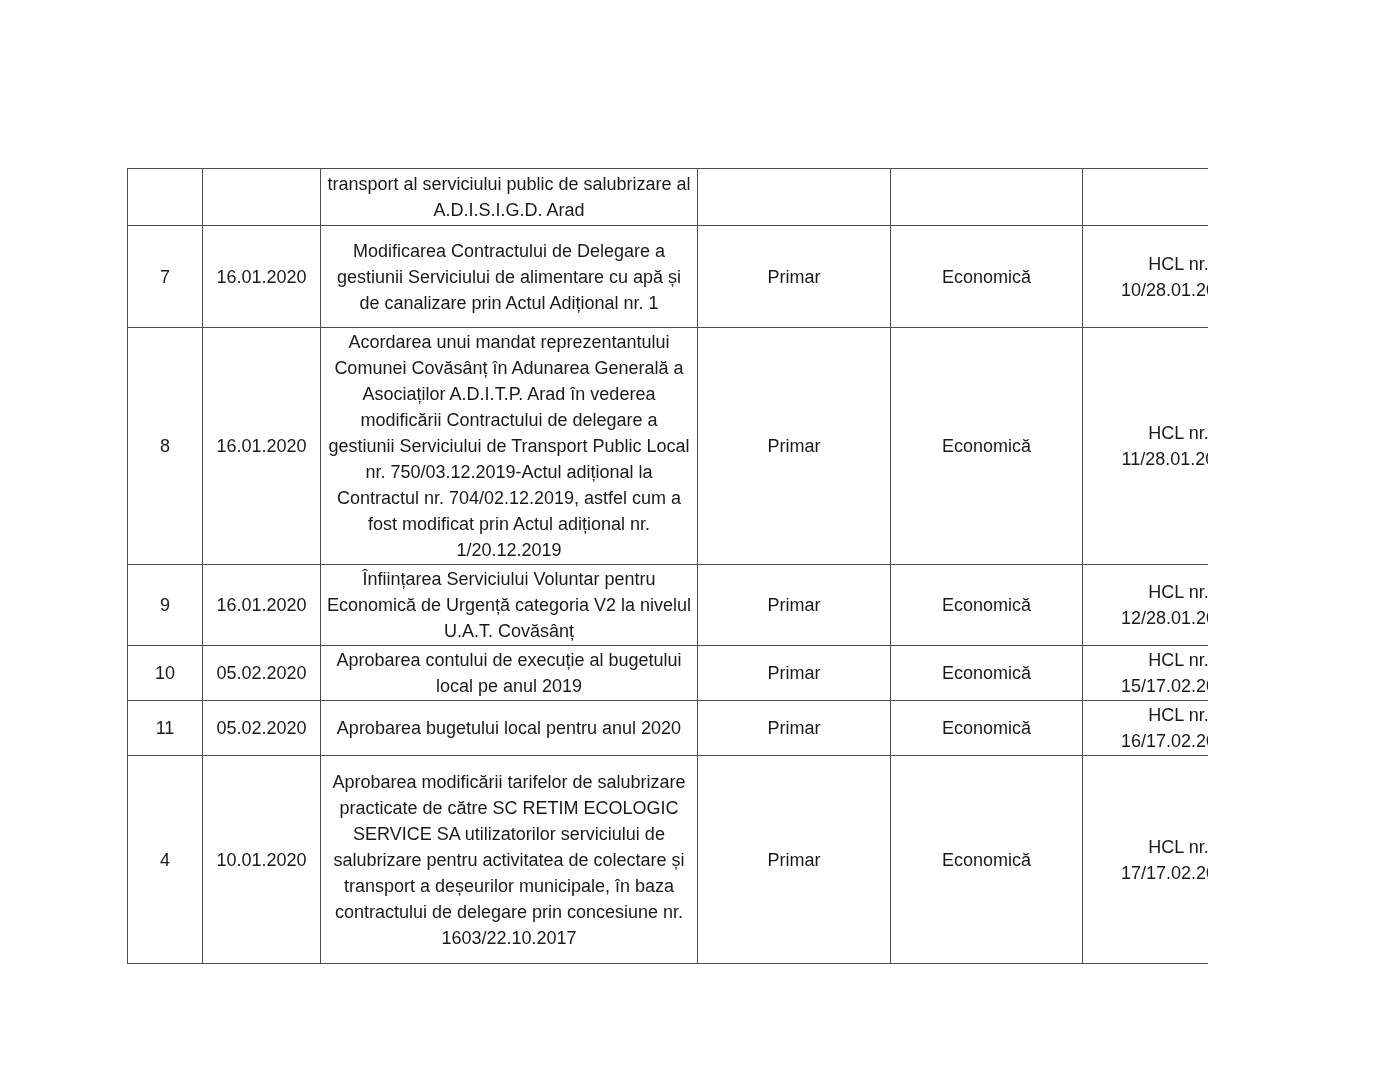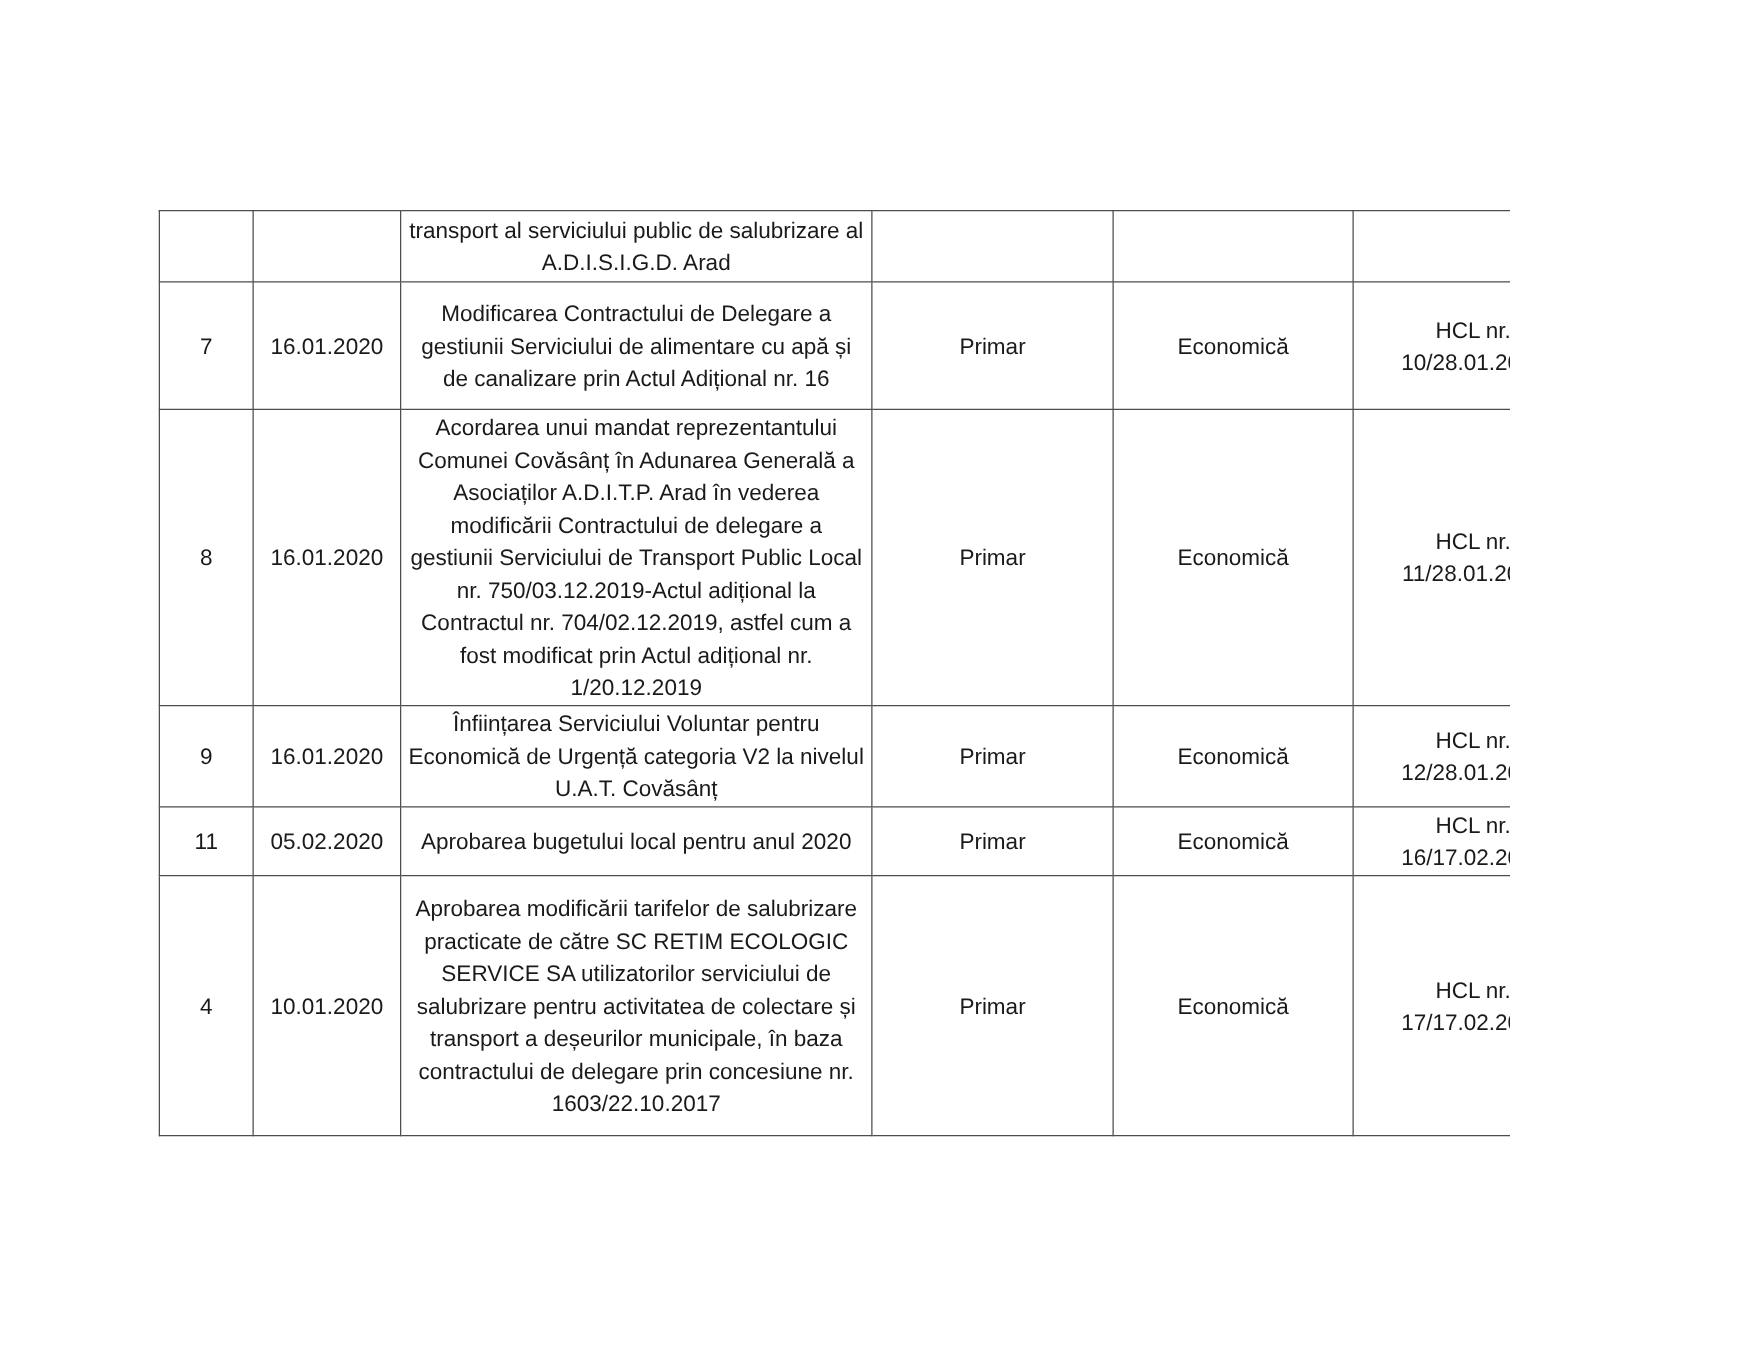--- a/index.html
+++ b/index.html
@@ -64,21 +64,21 @@
         <td class="cell-nr"></td>
         <td class="cell-date"></td>
         <td class="cell-title">transport al serviciului public de salubrizare al A.D.I.S.I.G.D. Arad</td>
         <td class="cell-initiator"></td>
         <td class="cell-committee"></td>
         <td class="cell-hcl"></td>
       </tr>
       <tr class="r1">
         <td class="cell-nr">7</td>
         <td class="cell-date">16.01.2020</td>
-        <td class="cell-title">Modificarea Contractului de Delegare a gestiunii Serviciului de alimentare cu apă și de canalizare prin Actul Adițional nr. 16</td>
+        <td class="cell-title">Modificarea Contractului de Delegare a gestiunii Serviciului de alimentare cu apă și de canalizare prin Actul Adițional nr. 1</td>
         <td class="cell-initiator">Primar</td>
         <td class="cell-committee">Economică</td>
         <td class="cell-hcl">HCL nr.
 10/28.01.2020</td>
       </tr>
       <tr class="r2">
         <td class="cell-nr">8</td>
         <td class="cell-date">16.01.2020</td>
         <td class="cell-title">Acordarea unui mandat reprezentantului Comunei Covăsânț în Adunarea Generală a Asociaților A.D.I.T.P. Arad în vederea modificării Contractului de delegare a gestiunii Serviciului de Transport Public Local nr. 750/03.12.2019-Actul adițional la Contractul nr. 704/02.12.2019, astfel cum a fost modificat prin Actul adițional nr. 1/20.12.2019</td>
         <td class="cell-initiator">Primar</td>
@@ -87,20 +87,29 @@
 11/28.01.2020</td>
       </tr>
       <tr class="r3">
         <td class="cell-nr">9</td>
         <td class="cell-date">16.01.2020</td>
         <td class="cell-title">Înființarea Serviciului Voluntar pentru Economică de Urgență categoria V2 la nivelul U.A.T. Covăsânț</td>
         <td class="cell-initiator">Primar</td>
         <td class="cell-committee">Economică</td>
         <td class="cell-hcl">HCL nr.
 12/28.01.2020</td>
+      </tr>
+      <tr class="r4">
+        <td class="cell-nr">10</td>
+        <td class="cell-date">05.02.2020</td>
+        <td class="cell-title">Aprobarea contului de execuție al bugetului local pe anul 2019</td>
+        <td class="cell-initiator">Primar</td>
+        <td class="cell-committee">Economică</td>
+        <td class="cell-hcl">HCL nr.
+15/17.02.2020</td>
       </tr>
       <tr class="r5">
         <td class="cell-nr">11</td>
         <td class="cell-date">05.02.2020</td>
         <td class="cell-title">Aprobarea bugetului local pentru anul 2020</td>
         <td class="cell-initiator">Primar</td>
         <td class="cell-committee">Economică</td>
         <td class="cell-hcl">HCL nr.
 16/17.02.2020</td>
       </tr>

